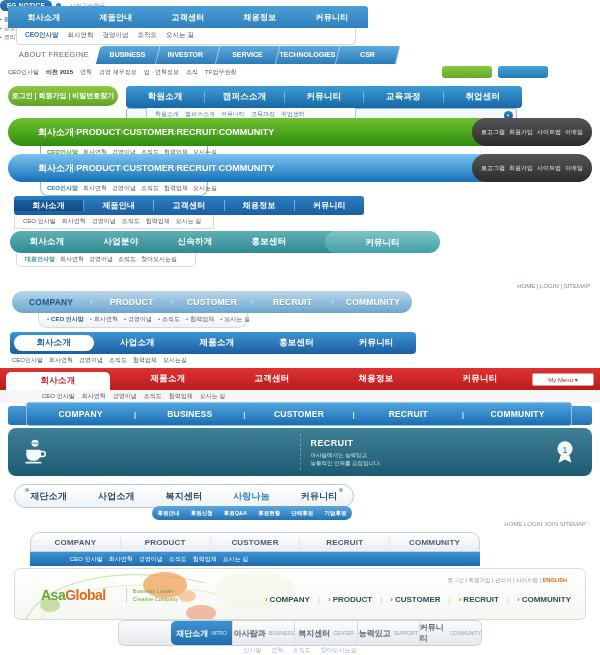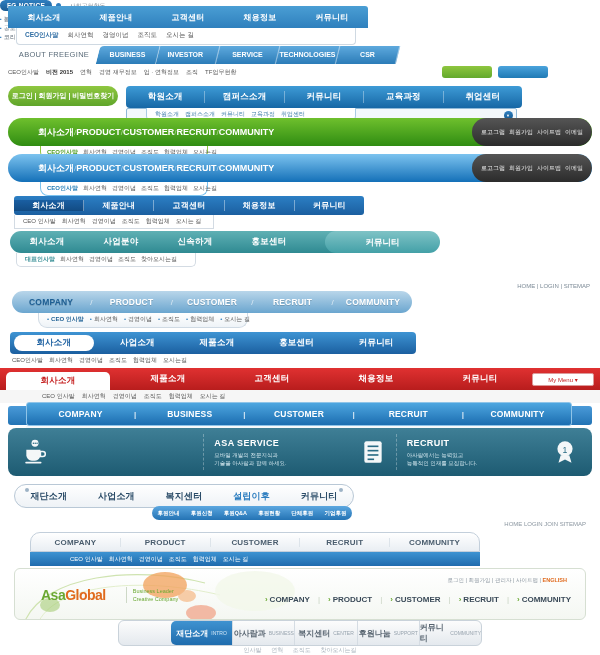--- a/index.html
+++ b/index.html
@@ -572,36 +572,20 @@
           <circle cx="12.2" cy="4" r=".7" fill="#2a6c85"></circle>
             <circle cx="13.9" cy="4" r=".7" fill="#2a6c85"></circle>
           <path d="M4 10h13v5a5 5 0 0 1-5 5H9a5 5 0 0 1-5-5z"></path>
           <path d="M17 11.5h2.2a2.3 2.3 0 0 1 0 4.6H17z" fill="none" stroke="#fff" stroke-width="1.4"></path>
           <rect x="3" y="21" width="15" height="1.6" rx=".8"></rect>
         </svg>
       </div>
     </div>
     <div class="cell">
       <div class="c-txt">
-        <h4>ASA SERVICE</h4>
-        <p style="white-space:pre-line">모바일 개발의 전문지식과
-기술을 아사람과 함께 하세요.</p>
-      </div>
-      <div class="c-ico">
-        <svg viewBox="0 0 24 24" width="26" height="26" fill="#fff">
-          <rect x="4" y="2" width="16" height="20" rx="2"></rect>
-          <rect x="7" y="6" width="10" height="1.5" fill="#2a6c85"></rect>
-          <rect x="7" y="10" width="10" height="1.5" fill="#2a6c85"></rect>
-          <rect x="7" y="14" width="10" height="1.5" fill="#2a6c85"></rect>
-          <rect x="7" y="18" width="6" height="1.5" fill="#2a6c85"></rect>
-        </svg>
-      </div>
-    </div>
-    <div class="cell">
-      <div class="c-txt">
         <h4>RECRUIT</h4>
         <p style="white-space:pre-line">아사람에서는 능력있고
 능동적인 인재를 모집합니다.</p>
       </div>
       <div class="c-ico">
         <svg viewBox="0 0 24 24" width="26" height="26" fill="#fff">
           <circle cx="12" cy="9" r="7"></circle>
           <text x="12" y="12.5" font-size="8" text-anchor="middle" fill="#2a6c85" font-family="Liberation Sans, sans-serif">1</text>
           <path d="M8 15l-2 7 6-3 6 3-2-7z"></path>
         </svg>
@@ -609,21 +593,21 @@
     </div>
   </div>
 
   <div class="row" id="r13">
     <div class="knob" style="left:10px;"></div>
     <div class="knob" style="right:10px;"></div>
     <div class="nav">
       <div class="item">재단소개</div>
       <div class="item">사업소개</div>
       <div class="item">복지센터</div>
-      <div class="item active">설립이후</div>
+      <div class="item active">사랑나눔</div>
       <div class="item">커뮤니티</div>
     </div>
   </div>
   <div id="r13-sub">
     <span>후원안내</span>
     <span>후원신청</span>
     <span>후원Q&amp;A</span>
     <span>후원현황</span>
     <span>단체후원</span>
     <span>기업후원</span>
@@ -696,21 +680,21 @@
     </div>
     <div class="tab">
       <span>아사람과</span>
       <span class="en">BUSINESS</span>
     </div>
     <div class="tab">
       <span>복지센터</span>
       <span class="en">CENTER</span>
     </div>
     <div class="tab">
-      <span>후원나눔</span>
+      <span>능력있고</span>
       <span class="en">SUPPORT</span>
     </div>
     <div class="tab">
       <span>커뮤니티</span>
       <span class="en">COMMUNITY</span>
     </div>
   </div>
   <div id="r16-sub">
     <span>인사말</span>
     <span>연혁</span>

